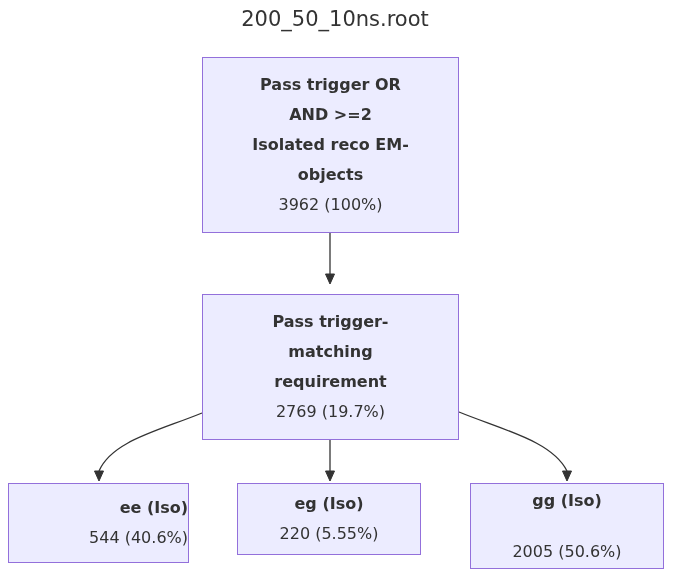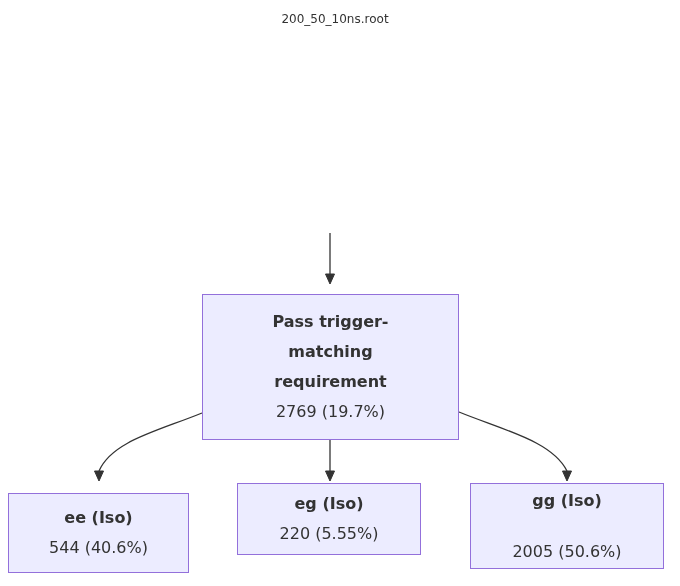--- a/index.html
+++ b/index.html
@@ -14,21 +14,21 @@
     height: 586px;
     background: #ffffff;
     overflow: hidden;
   }
   .diagram-title {
     position: absolute;
     top: 9px;
     left: 0;
     width: 670px;
     text-align: center;
-    font-size: 12px;
+    font-size: 21px;
     line-height: 20px;
     color: var(--text-color, #333333);
   }
   .edges-layer {
     position: absolute;
     top: 0;
     left: 0;
     width: 680px;
     height: 586px;
     pointer-events: none;
@@ -58,21 +58,21 @@
   }
   .node-label {
     font-weight: bold;
     white-space: pre-line;
   }
   .node-value {
     font-weight: normal;
   }
   .node-root            { left: 202px; top: 57px;  width: 257px; height: 176px; }
   .node-trigger-matching{ left: 202px; top: 286px; width: 257px; height: 146px; margin-top: 8px; }
-  .node-ee              { left: 8px;   top: 493px; width: 181px; height: 80px; }
+  .node-ee              { left: 8px;   top: 483px; width: 181px; height: 80px; align-items: flex-end; }
   .node-eg              { left: 237px; top: 483px; width: 184px; height: 72px; }
   .node-gg              { left: 470px; top: 483px; width: 194px; height: 86px; gap: 21px; }
 </style>
 </head>
 <body>
 
 <div class="canvas">
 
   <div class="diagram-title">200_50_10ns.root</div>
 
@@ -84,20 +84,27 @@
     <path d="M202,413 C158,431 112,441 99,471"></path>
     <polygon points="94.5,471 103.5,471 99,481"></polygon>
 
     <path d="M330,432 L330,472"></path>
     <polygon points="325.5,471 334.5,471 330,481"></polygon>
 
     <path d="M459,412 C503,430 552,441 567,471"></path>
     <polygon points="562.5,471 571.5,471 567,481"></polygon>
   </svg>
 
+  <div class="node node-root">
+    <div class="node-label">Pass trigger OR
+AND &gt;=2
+Isolated reco EM-
+objects</div>
+    <div class="node-value">3962 (100%)</div>
+  </div>
 
   <div class="node node-trigger-matching">
     <div class="node-label">Pass trigger-
 matching
 requirement</div>
     <div class="node-value">2769 (19.7%)</div>
   </div>
 
   <div class="node node-ee">
     <div class="node-label">ee (Iso)</div>

